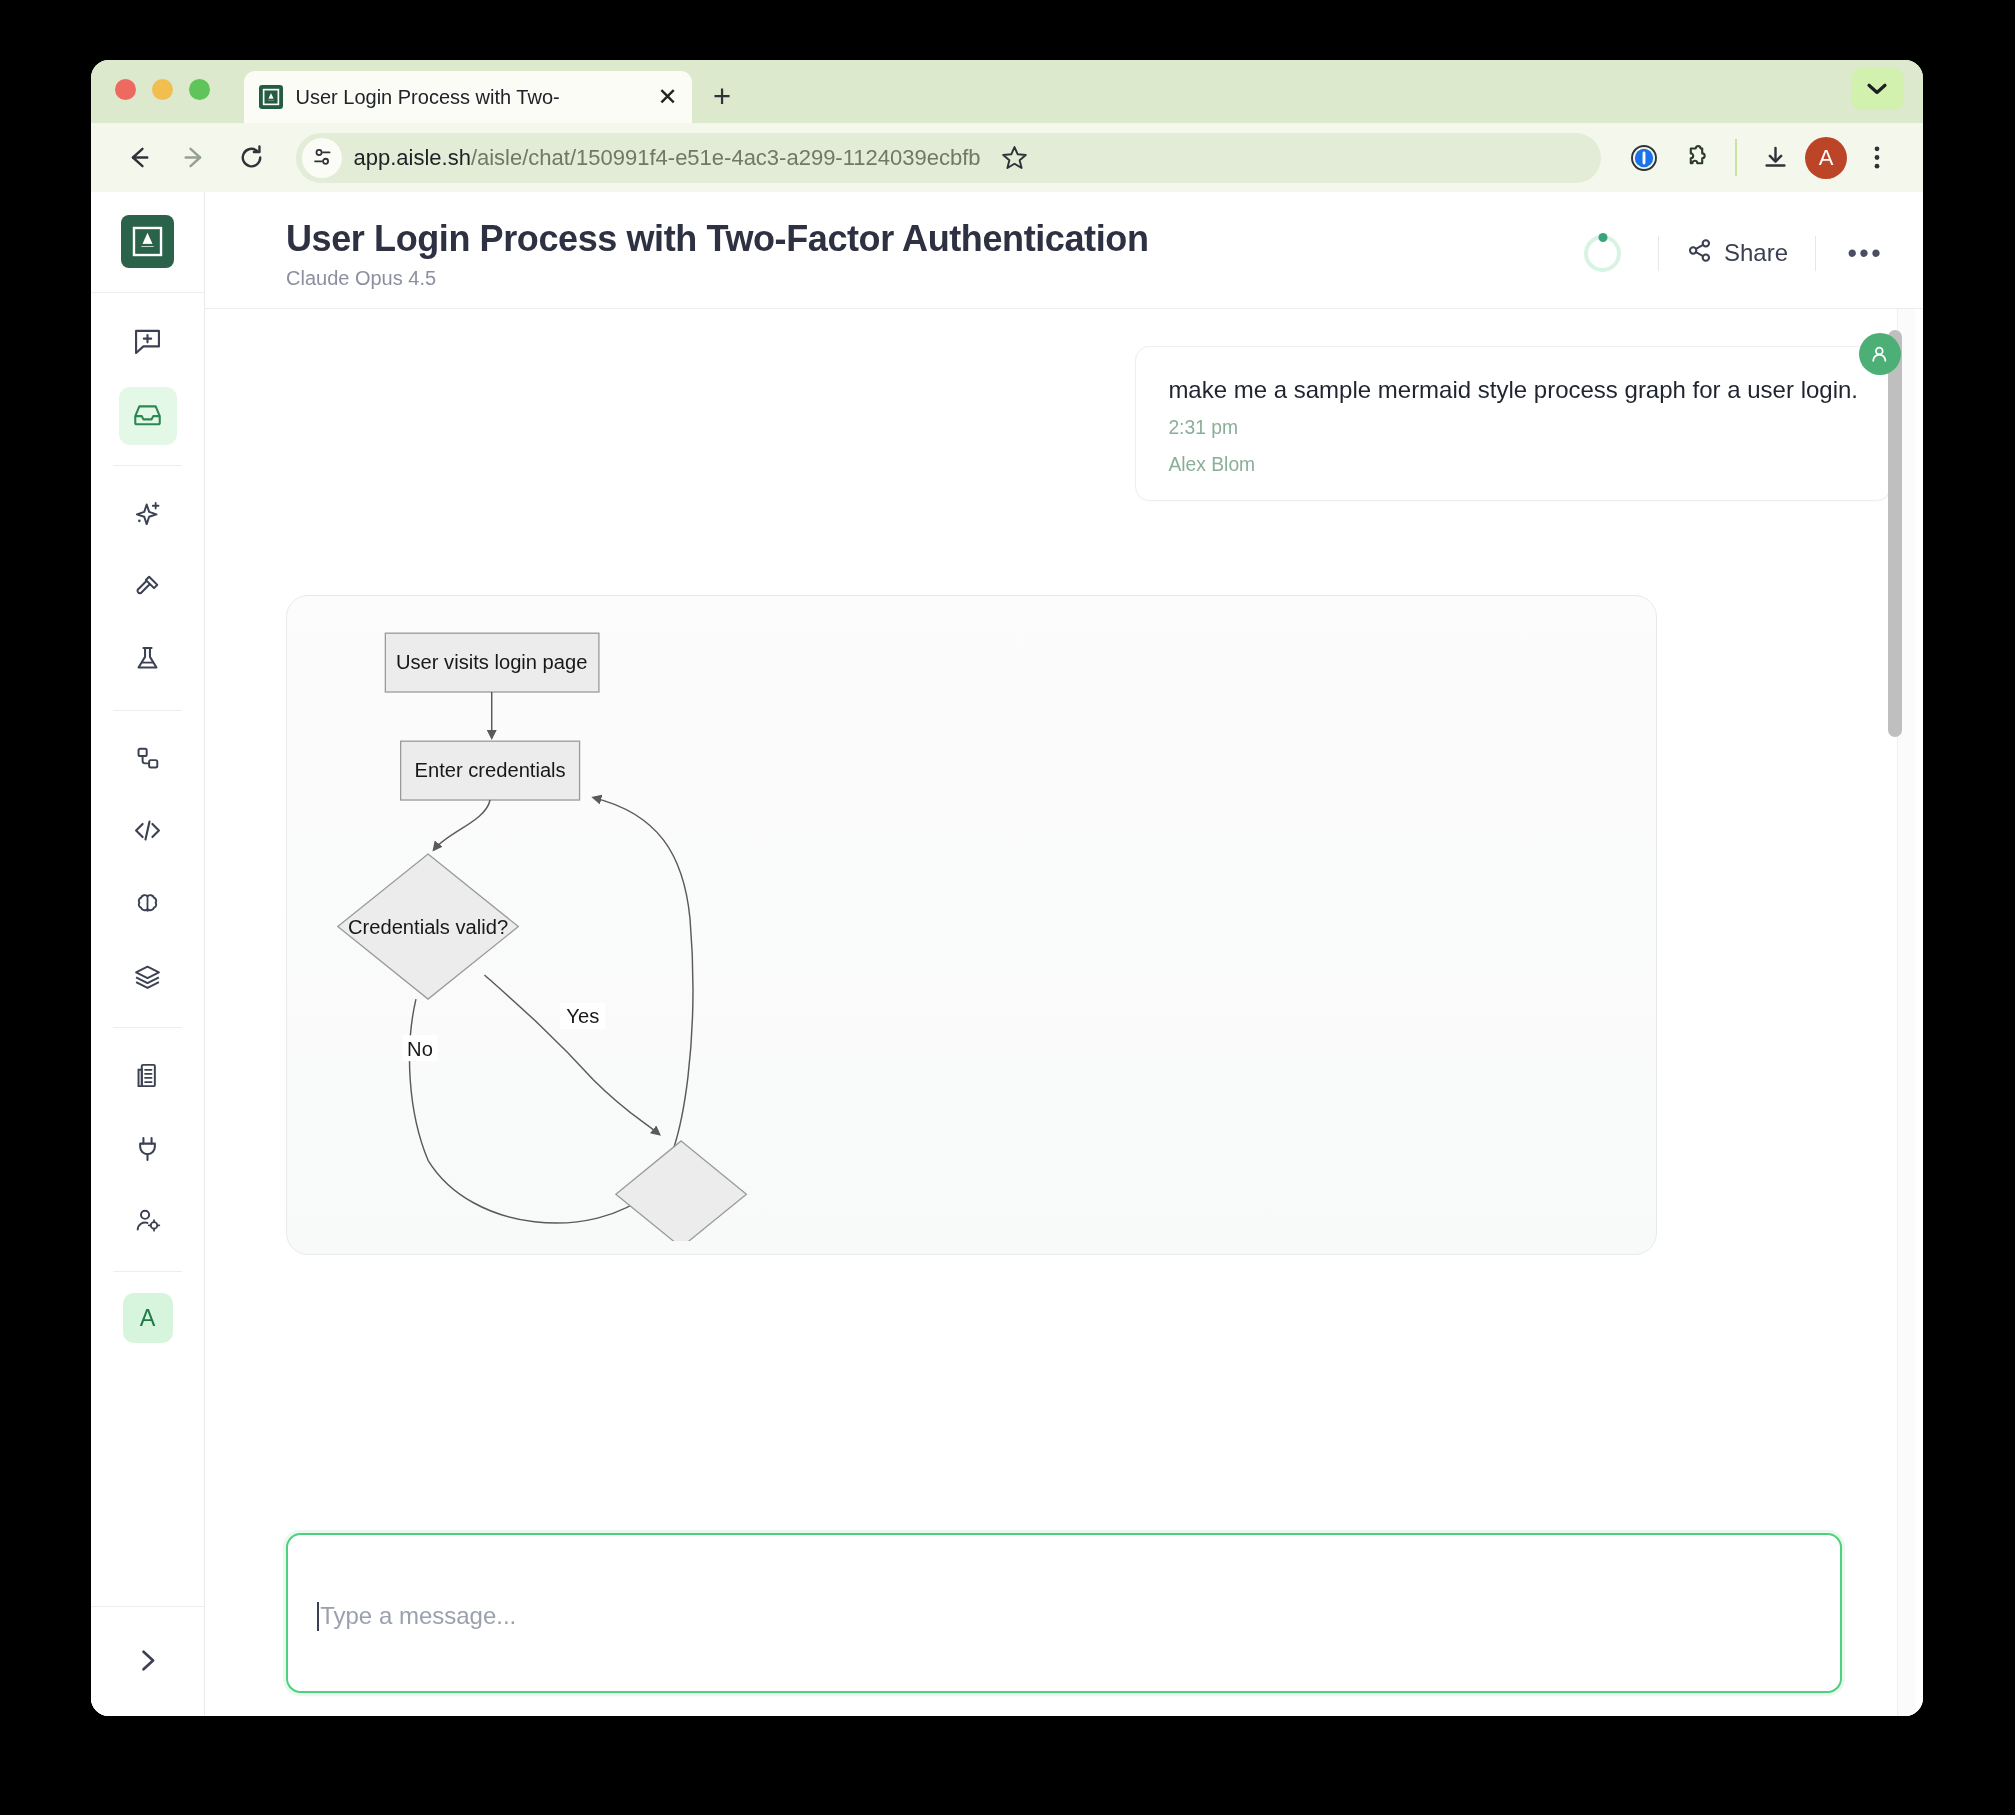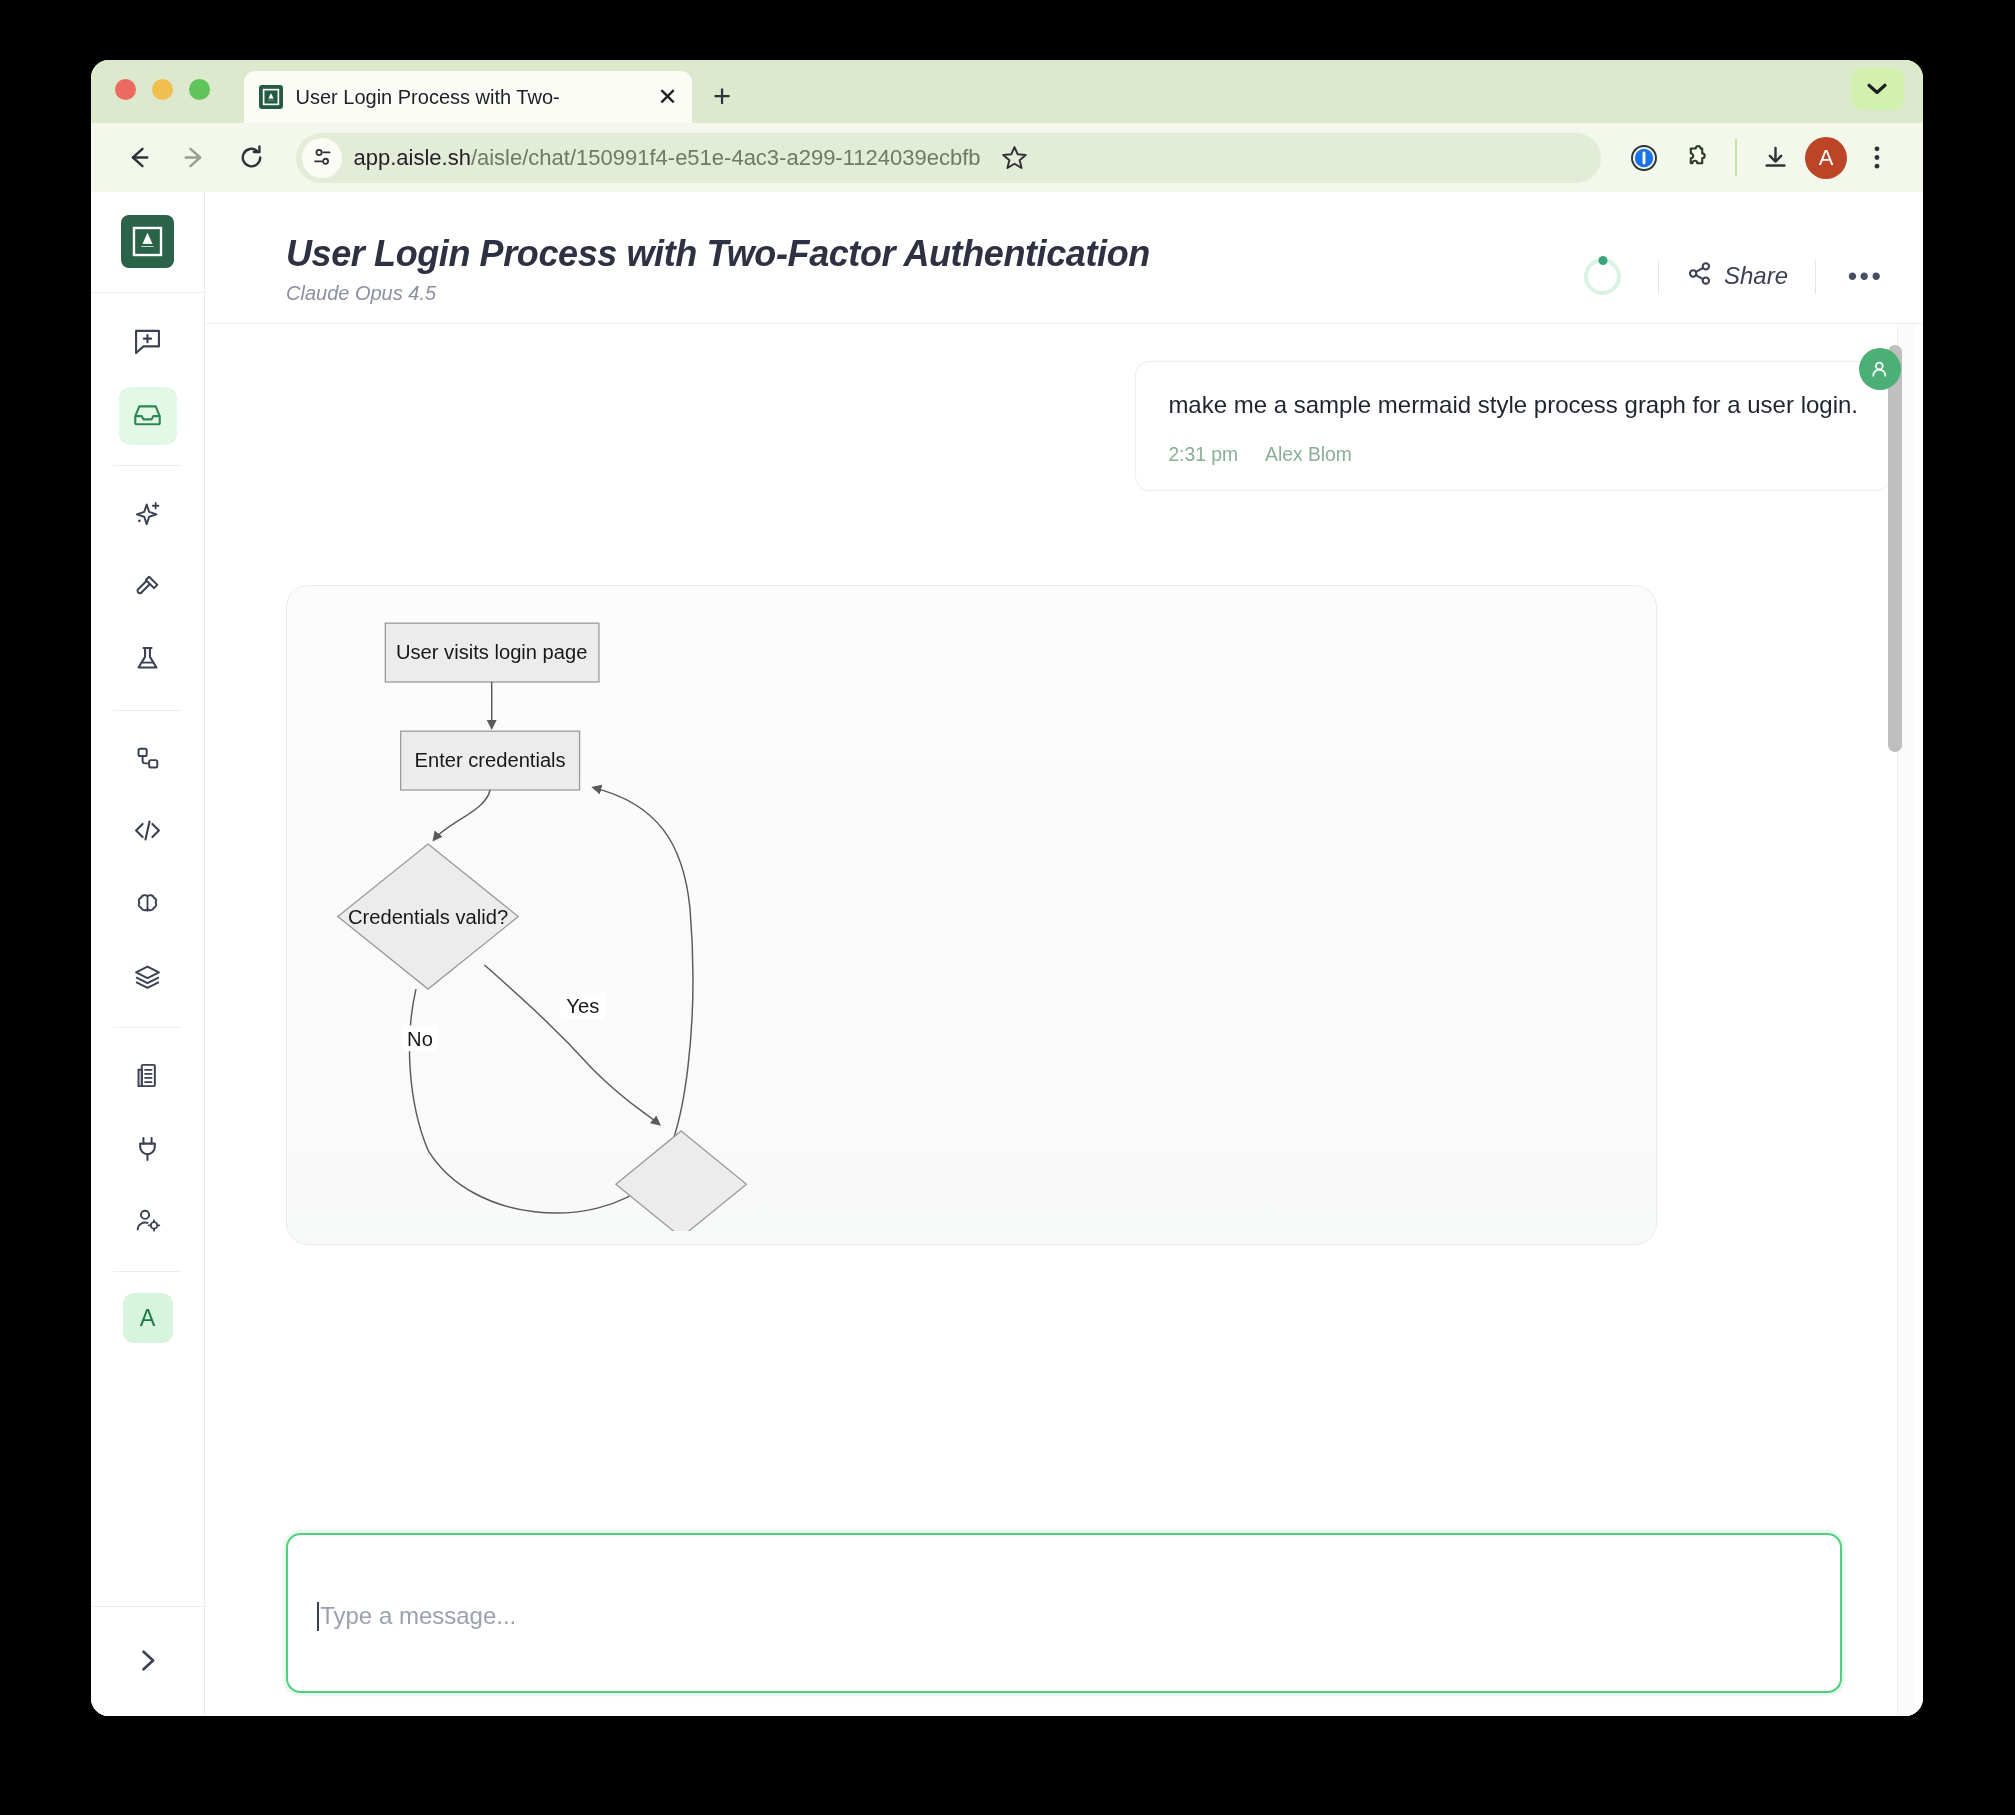--- a/index.html
+++ b/index.html
@@ -229,26 +229,25 @@
   
   .main {
     flex: 1 1 auto;
     display: flex;
     flex-direction: column;
     min-width: 0;
     position: relative;
   }
 
   .app-header {
-    padding: 42px 32px 18px 81px;
-    display: flex;
-    align-items: center;
+    padding: 27px 32px 18px 81px;
+    display: flex;
+    align-items: flex-start;
     border-bottom: 0.8px solid #ecedef;
     flex: 0 0 auto;
-    font-style: italic;
   }
   .header-titles { flex: 1 1 auto; min-width: 0; }
   .page-title {
     font-size: 36px;
     font-weight: bold;
     color: #2e3142;
     letter-spacing: -0.4px;
     line-height: 1.12;
   }
   .page-subtitle {
@@ -336,25 +335,26 @@
     padding: 27px 32px 24px 32px;
     max-width: 778px;
     box-shadow: 0 0.8px 1.6px rgba(0,0,0,0.02);
   }
   .msg-text {
     font-size: 24px;
     color: #1f2430;
     line-height: 1.35;
   }
   .msg-meta {
-    margin-top: 22px;
+    margin-top: 10px;
     font-size: 19.3px;
     color: #8aaf98;
     display: flex;
-    gap: 27px;
+    gap: 15px;
+    flex-direction: column;
   }
   .msg-avatar {
     position: absolute;
     right: -9.7px;
     top: 24px;
     width: 42px; height: 42px;
     border-radius: 50%;
     background: #4caf76;
     display: flex; align-items: center; justify-content: center;
     z-index: 3;

